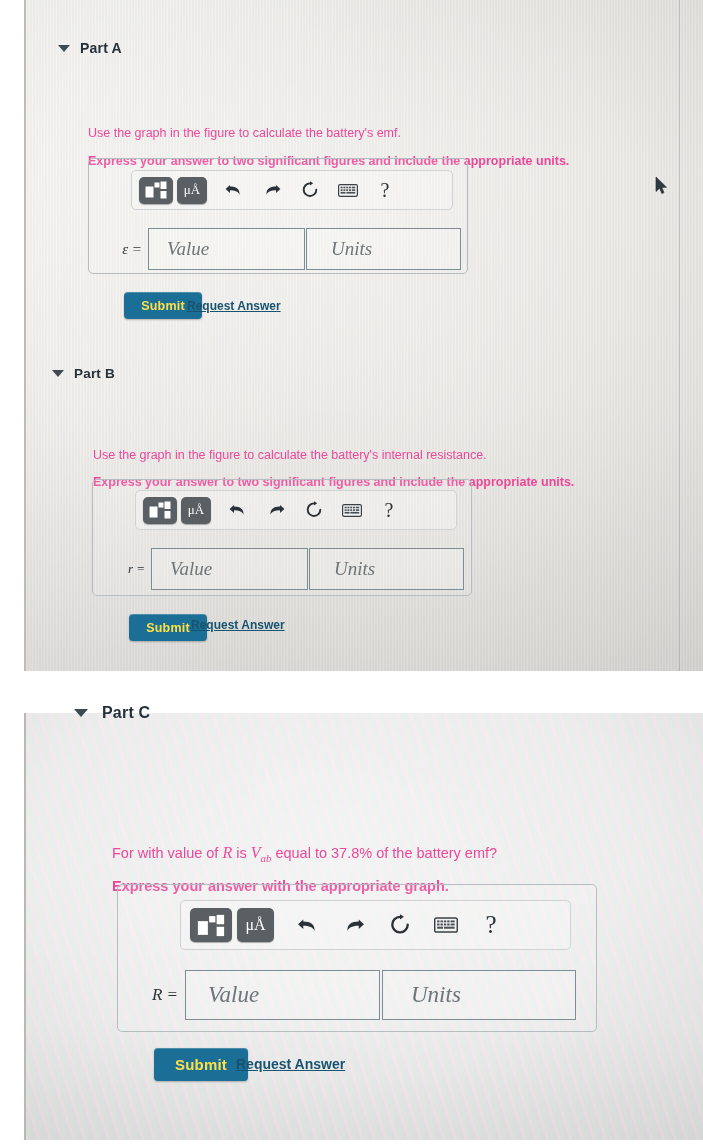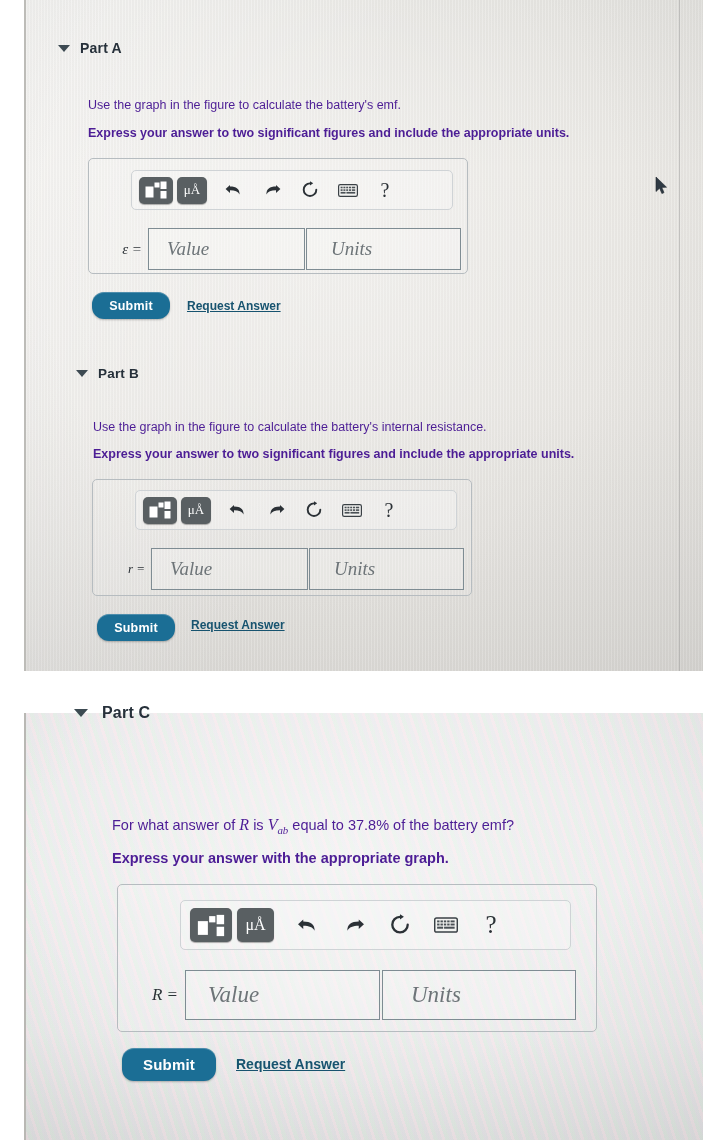--- a/index.html
+++ b/index.html
@@ -95,22 +95,23 @@
     border-top: 7px solid #3d4a52;
   }
   .part-title {
     font-weight: bold;
     color: #26303a;
     letter-spacing: 0.2px;
   }
 
   .qtext {
     position: absolute;
-    color: #4c1d95;
+    color: #ec4899;
     line-height: 1.45;
+    margin-top: 28px;
   }
   .qtext.bold { font-weight: bold; }
 
   .mathvar {
     font-family: "Liberation Serif", serif;
     font-style: italic;
     font-weight: normal;
   }
   .mathvar sub {
     font-size: 0.68em;
@@ -175,28 +176,29 @@
   }
   .field .ph {
     font-family: "Liberation Serif", serif;
     font-style: italic;
     color: #6d7478;
   }
 
   .submit-btn {
     position: absolute;
     background: #1b6e95;
-    color: #ffffff;
+    color: #fde047;
     font-weight: bold;
     display: flex;
     align-items: center;
     justify-content: center;
-    border-radius: 12px;
+    border-radius: 4px;
     box-shadow: inset 0 1px 0 rgba(255,255,255,0.22), 0 1px 2px rgba(0,0,0,0.25);
     letter-spacing: 0.2px;
+    margin-left: 32px;
   }
   .req-link {
     position: absolute;
     color: #17536f;
     font-weight: bold;
     text-decoration: underline;
     white-space: nowrap;
     text-align: right;
   }
 
@@ -287,21 +289,21 @@
     <span class="ph" style="font-size:19px;">Value</span>
   </span>
   <span class="field" style="width:155px;height:42px;padding-left:24px;margin-left:1px;">
     <span class="ph" style="font-size:19px;">Units</span>
   </span>
 </div>
 
 <div class="submit-btn" style="left:92px; top:292px; width:78px; height:27px; font-size:12.5px;">Submit</div>
 <div class="req-link" style="left:187px; top:299px; font-size:12px;">Request Answer</div>
 
-<div class="part-header" style="left:76px; top:366px;">
+<div class="part-header" style="left:52px; top:366px;">
   <span class="tri"></span>
   <span class="part-title" style="font-size:13.5px;">Part B</span>
 </div>
 
 <div class="qtext" style="left:93px; top:418px; width:560px; font-size:12.5px;">Use the graph in the figure to calculate the battery's internal resistance.</div>
 <div class="qtext bold" style="left:93px; top:445px; width:570px; font-size:12.5px;">Express your answer to two significant figures and include the appropriate units.</div>
 
 <div class="answer-box" style="left:92px; top:479px; width:380px; height:117px;"></div>
 
 <div class="toolbar" style="left:135px; top:490px; width:322px; height:40px; padding-left:7px;">
@@ -372,21 +374,21 @@
 <div class="photo" id="panel-bottom">
   <div class="moire"></div>
   <div class="vignette"></div>
 </div>
 
 <div class="part-header" style="left:74px; top:704px; gap:14px;">
   <span class="tri" style="border-left-width:7px;border-right-width:7px;border-top-width:8px;"></span>
   <span class="part-title" style="font-size:16px;">Part C</span>
 </div>
 
-<div class="qtext" style="left:112px; top:813px; width:540px; font-size:14.5px;"><span>For what answer of </span><span class="mathvar" style="font-size:16px;">R</span><span> is </span><span class="mathvar" style="font-size:16px;"><span>V</span><sub>ab</sub></span><span> equal to 37.8% of the battery emf?</span></div>
+<div class="qtext" style="left:112px; top:813px; width:540px; font-size:14.5px;"><span>For with value of </span><span class="mathvar" style="font-size:16px;">R</span><span> is </span><span class="mathvar" style="font-size:16px;"><span>V</span><sub>ab</sub></span><span> equal to 37.8% of the battery emf?</span></div>
 
 <div class="qtext bold" style="left:112px; top:848px; width:540px; font-size:14.5px;">Express your answer with the appropriate graph.</div>
 
 <div class="answer-box" style="left:117px; top:884px; width:480px; height:148px;"></div>
 
 <div class="toolbar" style="left:180px; top:900px; width:391px; height:50px; padding-left:9px;">
   <span class="btn-dark" style="width:42px;height:34px;">
     <svg width="30" height="25" viewBox="0 0 24 20" aria-hidden="true">
       <rect x="1.5" y="6.5" width="8" height="11" fill="#ffffff"></rect>
       <rect x="10.5" y="2.5" width="5" height="5" fill="#ffffff"></rect>

